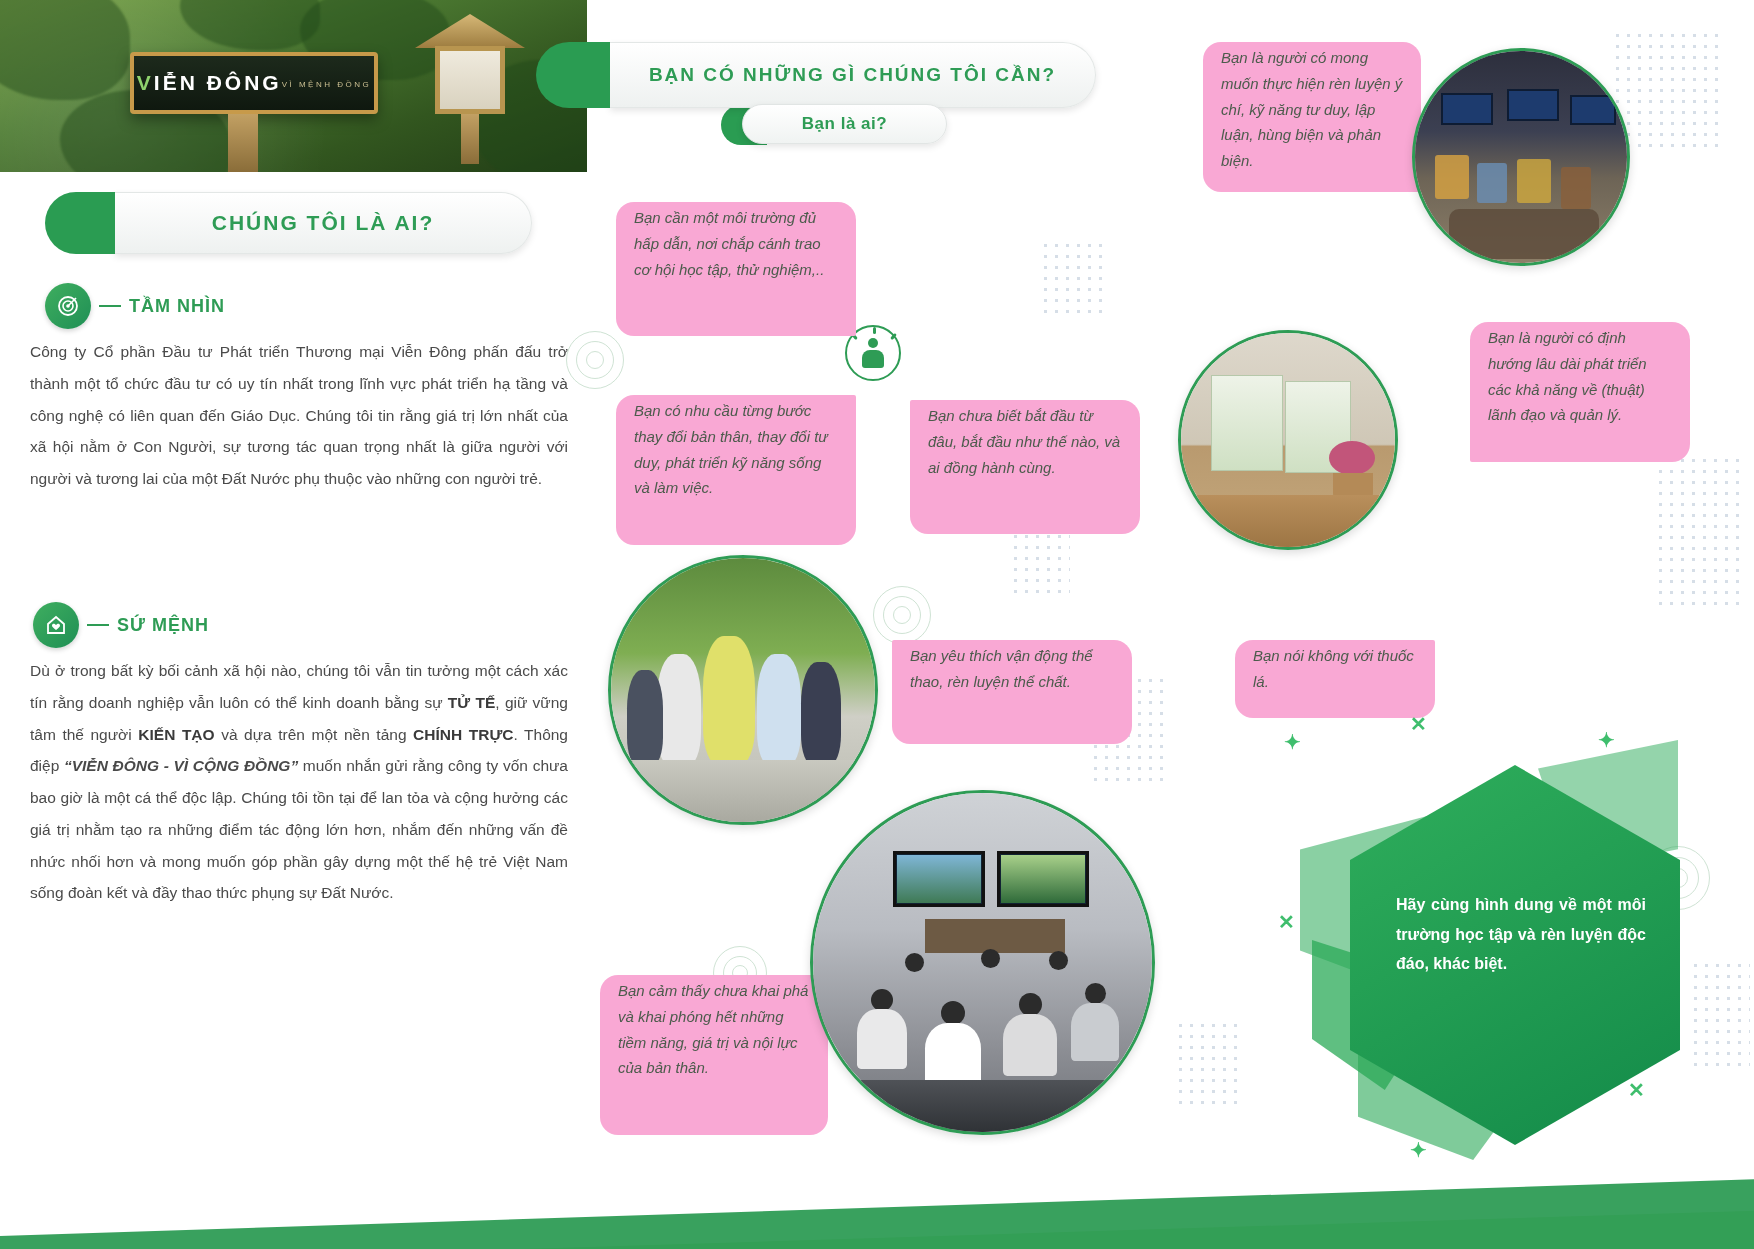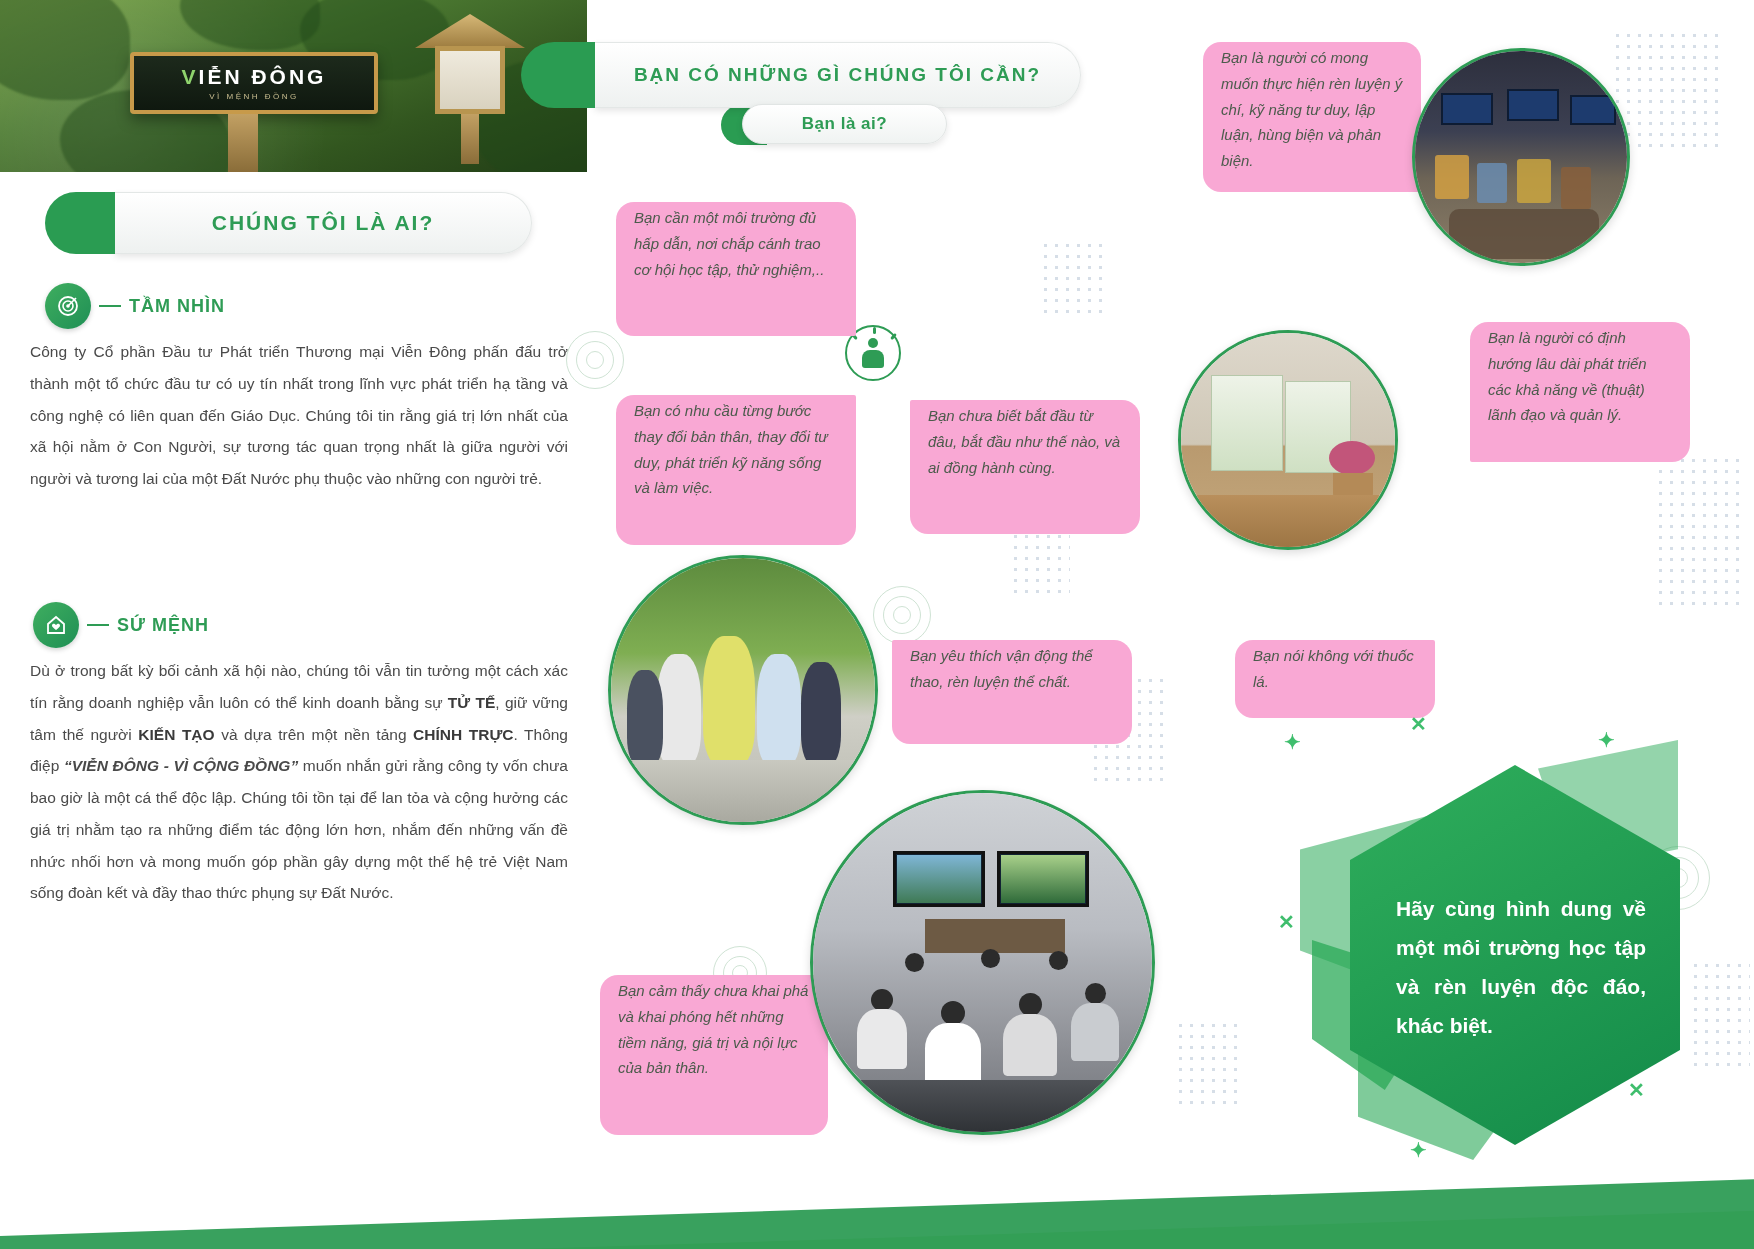--- a/index.html
+++ b/index.html
@@ -40,21 +40,21 @@
   .hero-photo .leaf {
     position:absolute; border-radius:48% 52% 40% 60%;
     background:rgba(30,70,25,.45);
     filter:blur(1px);
   }
   .hero-sign {
     position:absolute; left:130px; top:52px; width:248px; height:62px;
     background:linear-gradient(#1d2a1c,#0f180f);
     border:4px solid #c79a4a;
     border-radius:4px;
-    display:flex; flex-direction:column; align-items:center; justify-content:center;
+    display:flex; align-items:center; justify-content:center;
     box-shadow:0 6px 14px rgba(0,0,0,.35);
   }
   .hero-sign .brand {
     color:#fff; font-size:21px; letter-spacing:3px; font-weight:bold;
   }
   .hero-sign .brand .v { color:#8fd36d; }
   .hero-sign .tagline { color:#cbbf92; font-size:8px; letter-spacing:2.5px; margin-top:3px;}
   .hero-post {
     position:absolute; left:228px; top:114px; width:30px; height:58px;
     background:linear-gradient(#c2a063,#8a6d39);
@@ -97,21 +97,21 @@
     display:flex; align-items:center; justify-content:center;
     position:relative;
   }
   .banner .body .txt {
     color:#2e9c55; font-weight:bold; letter-spacing:2px;
   }
   #banner-who { left:45px; top:192px; width:487px; }
   #banner-who .body .txt { font-size:21px; }
 
   
-  #banner-need { left:521px; top:42px; width:560px; height:66px; }
+  #banner-need { left:536px; top:42px; width:560px; height:66px; }
   #banner-need .cap { width:74px; height:66px; }
   #banner-need .body { height:66px; }
   #banner-need .body .txt { font-size:19px; }
 
   .subbanner {
     position:absolute; left:742px; top:104px; width:205px; height:40px;
     background:linear-gradient(#ffffff,#f0f3f2);
     border:1px solid #e1e5e4;
     border-radius:22px;
     box-shadow:0 3px 7px rgba(0,0,0,.10);
@@ -215,21 +215,21 @@
   .hex {
     position:absolute; left:50px; top:25px; width:330px; height:380px;
     background:linear-gradient(150deg,#2fae5c 0%, #24a054 40%, #138a49 100%);
     clip-path:polygon(50% 0%, 100% 25%, 100% 75%, 50% 100%, 0% 75%, 0% 25%);
   }
   .hex-shard {
     position:absolute; background:#2aa957; opacity:.92;
   }
   .hex-txt {
     position:absolute; left:96px; top:150px; width:250px;
-    color:#ffffff; font-weight:bold; font-size:21px; line-height:1.85;
+    color:#ffffff; font-weight:bold; font-size:16px; line-height:1.85;
     text-align:justify;
   }
   .plus { position:absolute; color:#3fbe6d; font-size:20px; font-weight:bold; }
 
   
   .wave {
     position:absolute; left:0; bottom:0; width:1754px; height:96px;
     overflow:hidden;
   }
   .wave .w1 {

